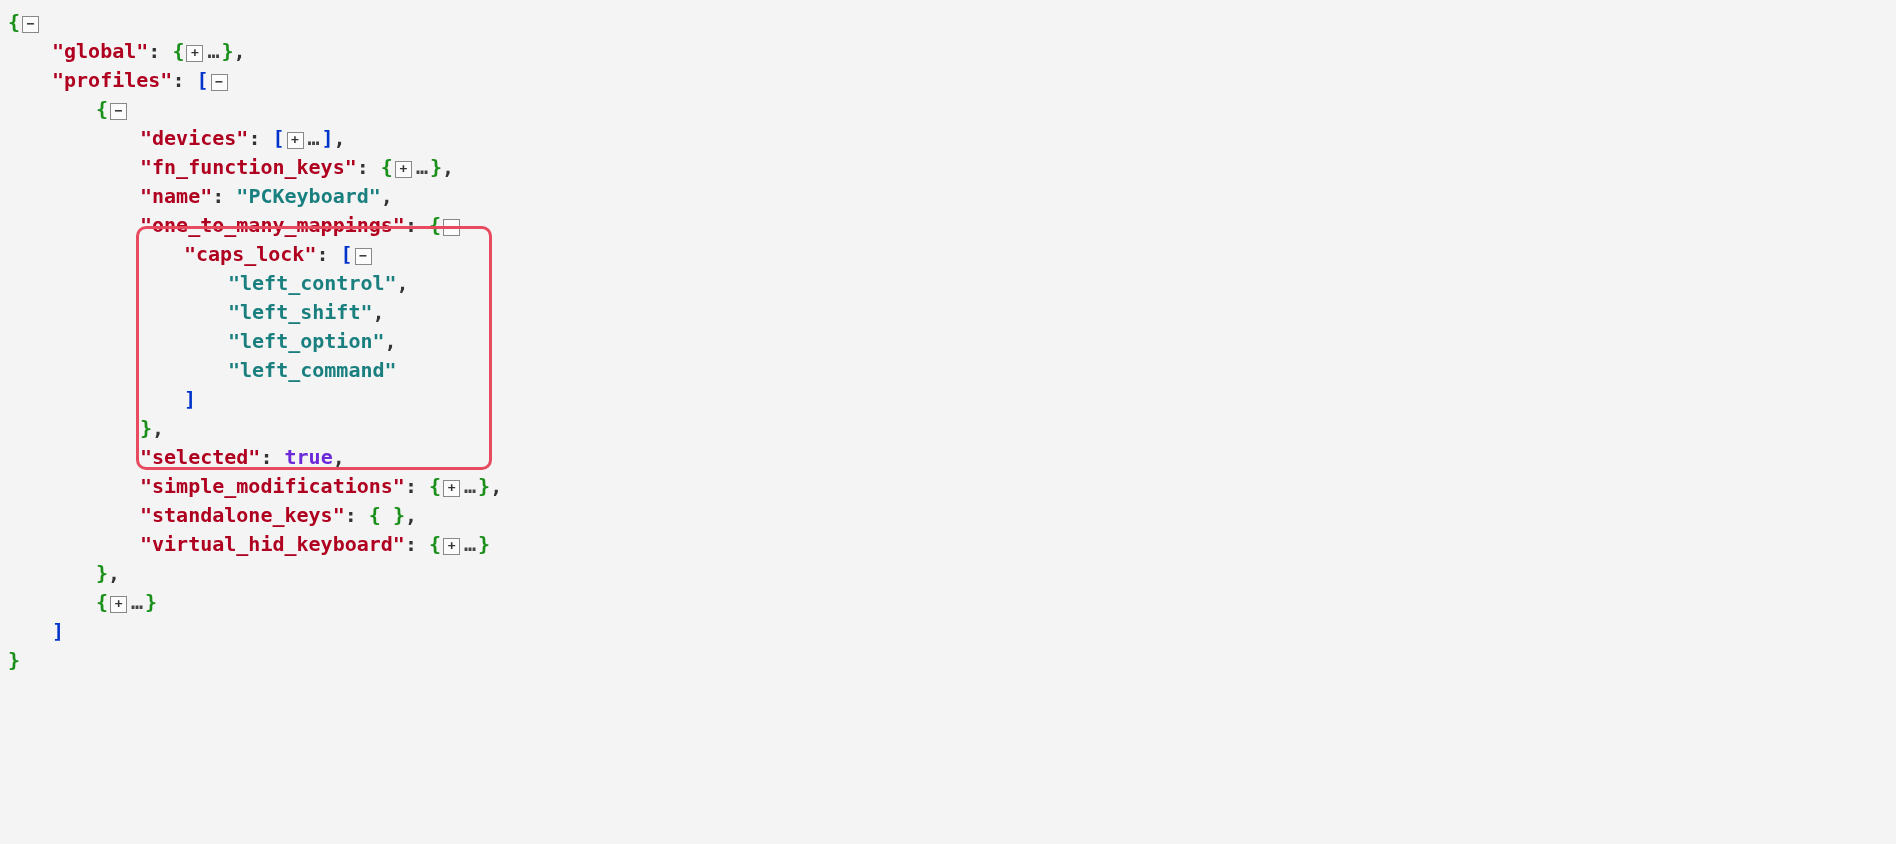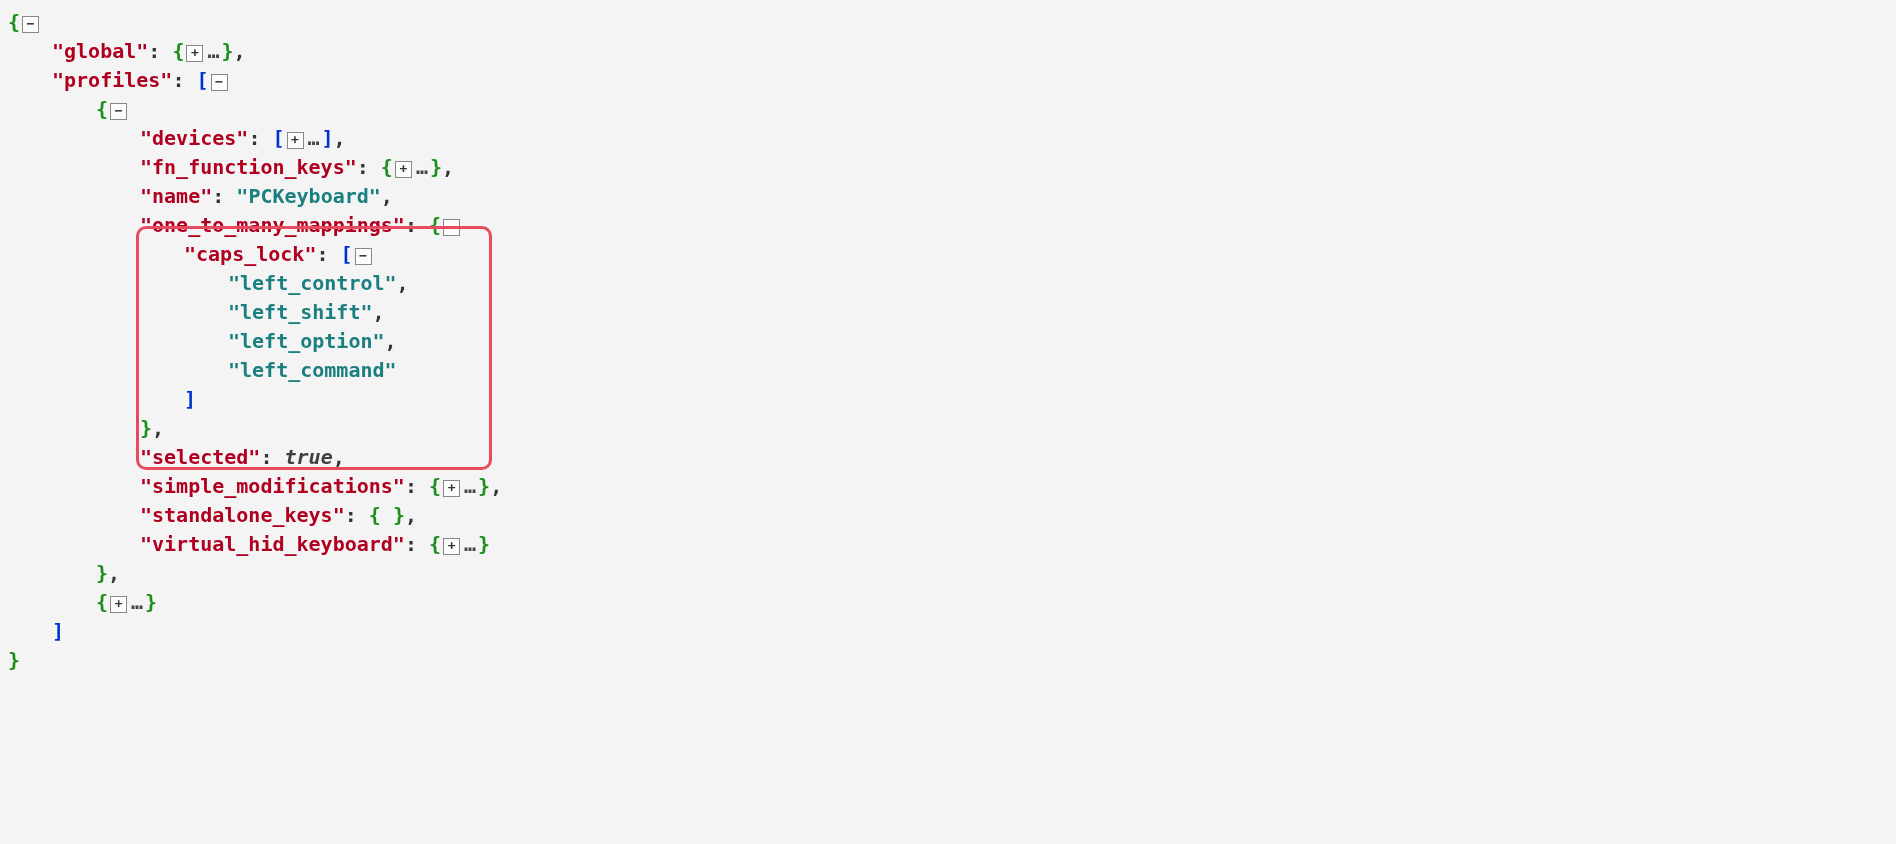--- a/index.html
+++ b/index.html
@@ -18,21 +18,21 @@
     .indent-1 { padding-left: 44px; }
     .indent-2 { padding-left: 88px; }
     .indent-3 { padding-left: 132px; }
     .indent-4 { padding-left: 176px; }
     .indent-5 { padding-left: 220px; }
     .brace { color: #1a8f1a; }
     .bracket { color: #0033cc; }
     .key { color: #b00020; }
     .punct { color: #333; }
     .string { color: #1a7f7f; }
-    .boolval { color: #404040; font-style: italic; }
+    .boolval { color: #6d28d9; }
     .ellipsis { color: #444; padding: 0 2px; }
     .toggle {
       display: inline-block;
       width: 15px;
       height: 15px;
       line-height: 13px;
       text-align: center;
       border: 1px solid #888;
       background: #fcfcfc;
       color: #333;

